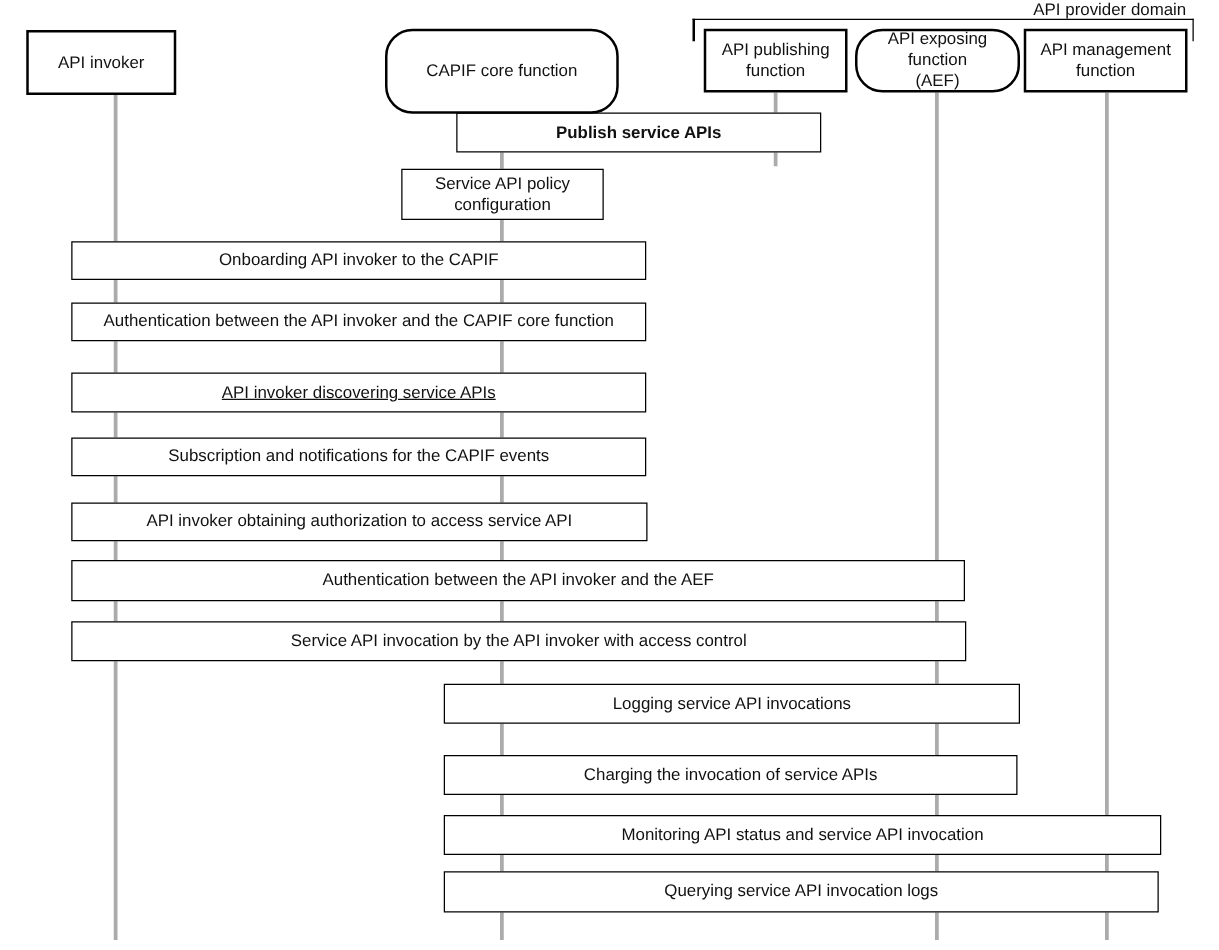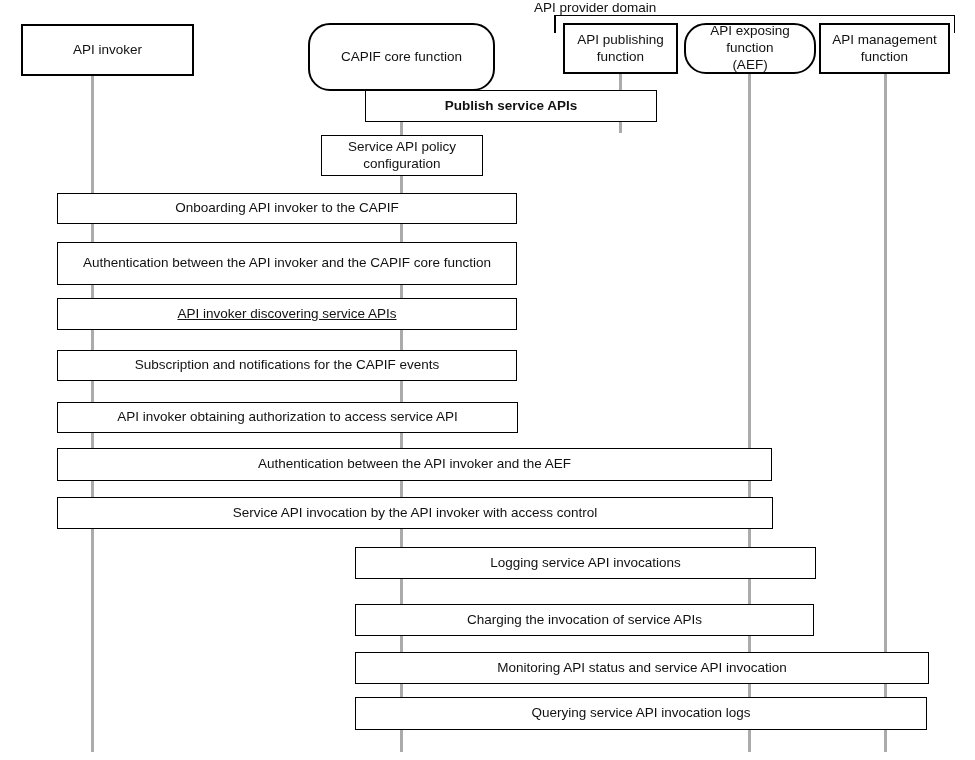--- a/index.html
+++ b/index.html
@@ -56,25 +56,25 @@
     z-index: 3;
   }
   .bracket-tick {
     position: absolute;
     width: 1.5px;
     background: #000000;
     z-index: 3;
   }
   .domain-label {
     position: absolute;
-    left: 534px;
+    left: 548px;
     top: 0px;
     width: 401px;
     height: 15px;
-    text-align: left;
+    text-align: right;
     font-size: 13.5px;
     line-height: 15px;
     z-index: 3;
   }
 </style>
 </head>
 <body>
 
 <div id="diagram">
 
@@ -82,34 +82,34 @@
   <div class="lifeline" style="left:400px; top:77px; height:675px;"></div>
   <div class="lifeline" style="left:619px; top:74px; height:59px;"></div>
   <div class="lifeline" style="left:748px; top:74px; height:678px;"></div>
   <div class="lifeline" style="left:884px; top:74px; height:678px;"></div>
 
   <div class="domain-label">API provider domain</div>
   <div class="bracket-line" style="left:554px; top:15px; width:401px;"></div>
   <div class="bracket-tick" style="left:554px;   top:15px; height:18px;"></div>
   <div class="bracket-tick" style="left:953.5px; top:15px; height:18px;"></div>
 
-  <div class="entity-box" style="left:21px;  top:24px; width:173px; height:52px;">API invoker</div>
+  <div class="entity-box" style="left:21px;  top:24px; width:120px; height:52px;">API invoker</div>
   <div class="entity-box" style="left:308px; top:23px; width:187px; height:68px;border-radius:22px;">CAPIF core function</div>
   <div class="entity-box" style="left:563px; top:23px; width:115px; height:51px;">API publishing
 function</div>
   <div class="entity-box" style="left:684px; top:23px; width:132px; height:51px;border-radius:22px;">API exposing function
 (AEF)</div>
   <div class="entity-box" style="left:819px; top:23px; width:131px; height:51px;">API management
 function</div>
 
   <div class="message-box" style="left:365px; top:90px;  width:292px; height:32px;font-weight:bold;">Publish service APIs</div>
   <div class="message-box" style="left:57px;  top:193px; width:460px; height:31px;">Onboarding API invoker to the CAPIF</div>
   <div class="message-box" style="left:321px; top:135px; width:162px; height:41px;">Service API policy
 configuration</div>
-  <div class="message-box" style="left:57px;  top:242px; width:460px; height:43px;">Authentication between the API invoker and the CAPIF core function</div>
+  <div class="message-box" style="left:57px;  top:242px; width:460px; height:31px;">Authentication between the API invoker and the CAPIF core function</div>
   <div class="message-box" style="left:57px;  top:298px; width:460px; height:32px;text-decoration:underline;">API invoker discovering service APIs</div>
   <div class="message-box" style="left:57px;  top:350px; width:460px; height:31px;">Subscription and notifications for the CAPIF events</div>
   <div class="message-box" style="left:57px;  top:402px; width:461px; height:31px;">API invoker obtaining authorization to access service API</div>
   <div class="message-box" style="left:57px;  top:448px; width:715px; height:33px;">Authentication between the API invoker and the AEF</div>
   <div class="message-box" style="left:57px;  top:497px; width:716px; height:32px;">Service API invocation by the API invoker with access control</div>
   <div class="message-box" style="left:355px; top:547px; width:461px; height:32px;">Logging service API invocations</div>
   <div class="message-box" style="left:355px; top:604px; width:459px; height:32px;">Charging the invocation of service APIs</div>
   <div class="message-box" style="left:355px; top:652px; width:574px; height:32px;">Monitoring API status and service API invocation</div>
   <div class="message-box" style="left:355px; top:697px; width:572px; height:33px;">Querying service API invocation logs</div>
 

